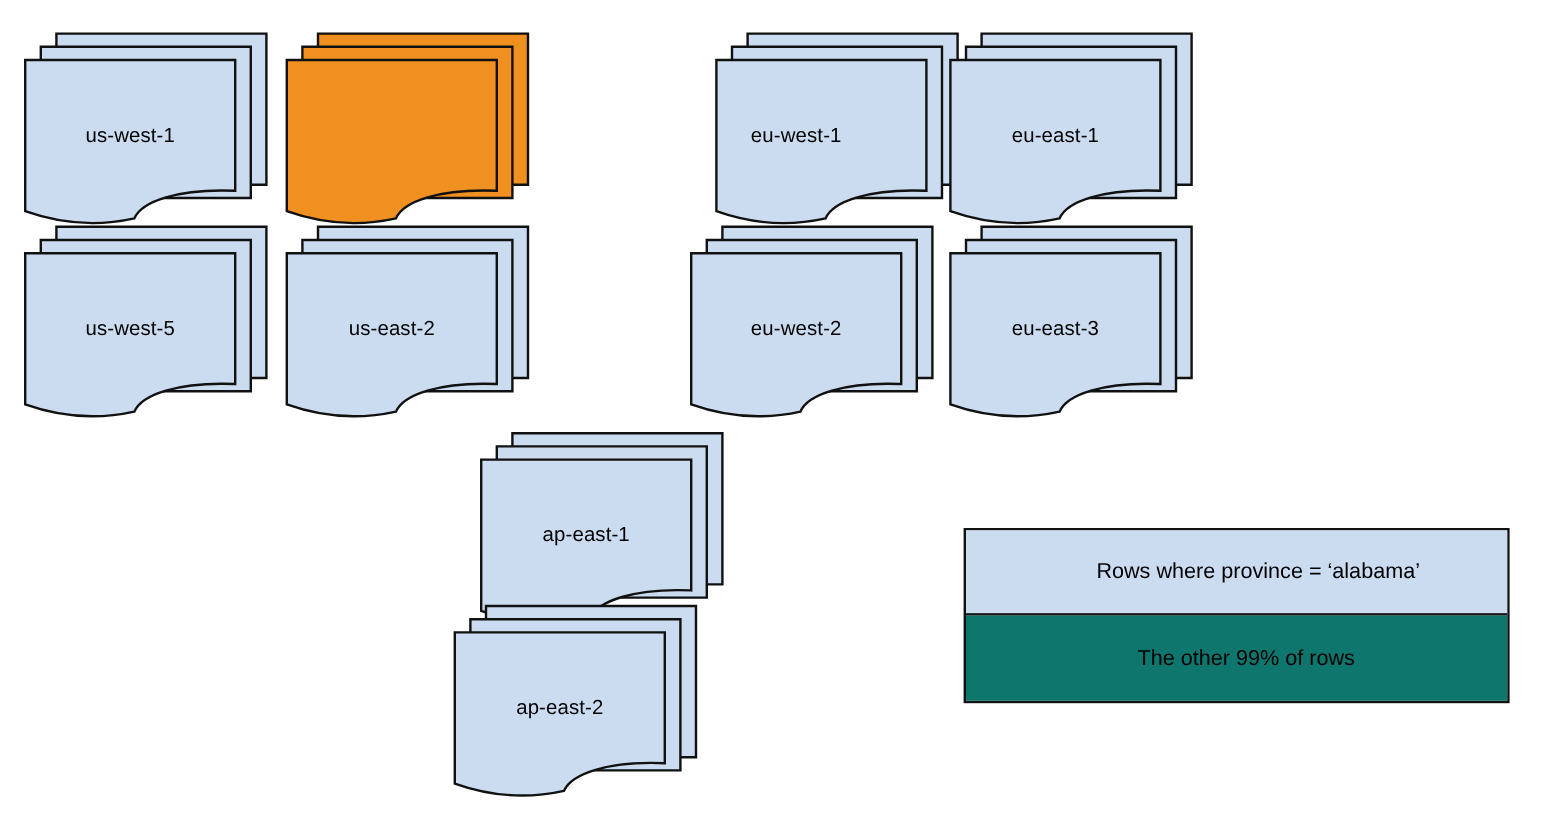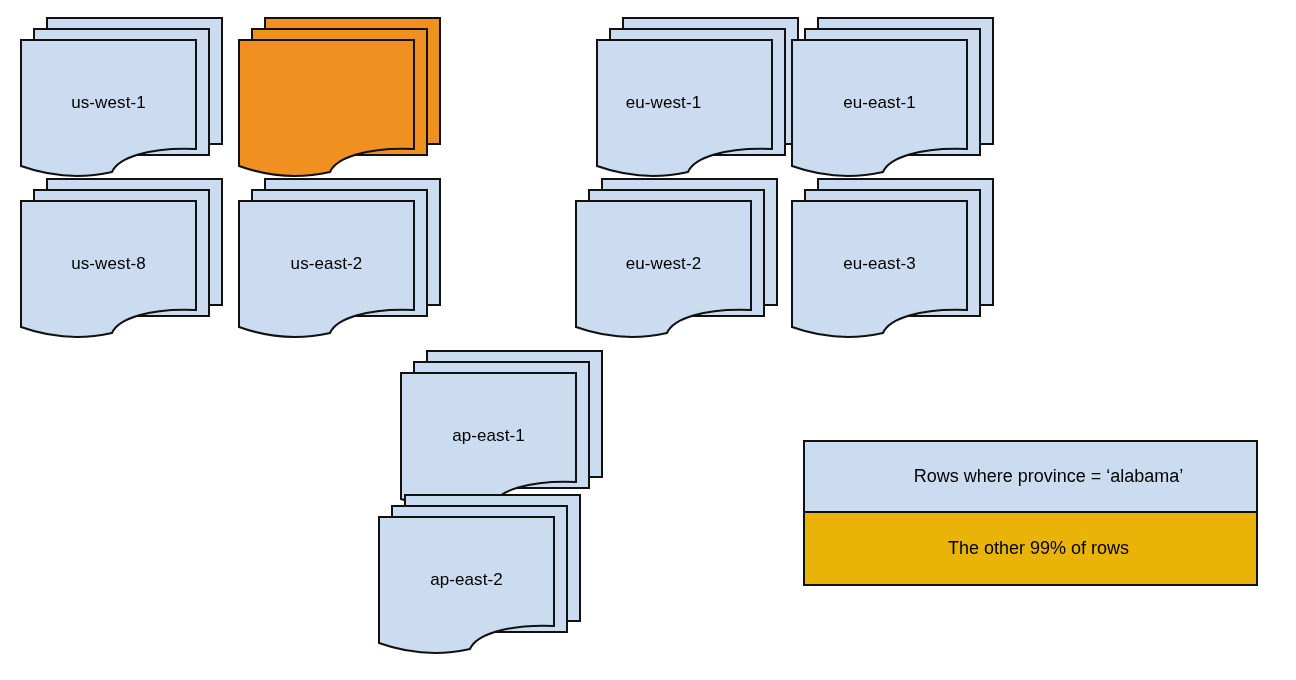--- a/index.html
+++ b/index.html
@@ -10,21 +10,21 @@
   body {
     width: 1296px;
     height: 680px;
     position: relative;
     overflow: hidden;
     font-family: "Liberation Sans", sans-serif;
   }
   #canvas {
     position: absolute;
     left: 0;
-    top: 2px;
+    top: 12px;
     width: 1296px;
     height: 523px;
   }
   .stack {
     position: absolute;
   }
   .stack svg {
     display: block;
     overflow: visible;
   }
@@ -103,21 +103,21 @@
         <path d="M 0 0 L 175 0 L 175 109 C 127 107 97 118 91 132 C 59.50000000000001 139 28 136 0 126 Z" transform="translate(1,23)" fill="#cbdcf0" stroke="#111111" stroke-width="2" stroke-linejoin="miter"></path>
       </svg>
       <div class="stack-label" style="transform: translate(1px, 23px);">eu-east-1</div>
     </div>
     <div class="stack" style="left: 20px; top: 176px;">
       <svg width="205" height="166" viewBox="0 0 205 166">
         <path d="M 0 0 L 175 0 L 175 126 L 0 126 Z" transform="translate(27,1)" fill="#cbdcf0" stroke="#111111" stroke-width="2" stroke-linejoin="miter"></path>
         <path d="M 0 0 L 175 0 L 175 126 L 0 126 Z" transform="translate(14,12)" fill="#cbdcf0" stroke="#111111" stroke-width="2" stroke-linejoin="miter"></path>
         <path d="M 0 0 L 175 0 L 175 109 C 127 107 97 118 91 132 C 59.50000000000001 139 28 136 0 126 Z" transform="translate(1,23)" fill="#cbdcf0" stroke="#111111" stroke-width="2" stroke-linejoin="miter"></path>
       </svg>
-      <div class="stack-label" style="transform: translate(1px, 23px);">us-west-8</div>
+      <div class="stack-label" style="transform: translate(1px, 23px);">us-west-5</div>
     </div>
     <div class="stack" style="left: 238px; top: 176px;">
       <svg width="205" height="166" viewBox="0 0 205 166">
         <path d="M 0 0 L 175 0 L 175 126 L 0 126 Z" transform="translate(27,1)" fill="#cbdcf0" stroke="#111111" stroke-width="2" stroke-linejoin="miter"></path>
         <path d="M 0 0 L 175 0 L 175 126 L 0 126 Z" transform="translate(14,12)" fill="#cbdcf0" stroke="#111111" stroke-width="2" stroke-linejoin="miter"></path>
         <path d="M 0 0 L 175 0 L 175 109 C 127 107 97 118 91 132 C 59.50000000000001 139 28 136 0 126 Z" transform="translate(1,23)" fill="#cbdcf0" stroke="#111111" stroke-width="2" stroke-linejoin="miter"></path>
       </svg>
       <div class="stack-label" style="transform: translate(1px, 23px);">us-east-2</div>
     </div>
     <div class="stack" style="left: 575px; top: 176px; text-align: right;">
@@ -151,16 +151,16 @@
         <path d="M 0 0 L 175 0 L 175 109 C 127 107 97 118 91 132 C 59.50000000000001 139 28 136 0 126 Z" transform="translate(1,23)" fill="#cbdcf0" stroke="#111111" stroke-width="2" stroke-linejoin="miter"></path>
       </svg>
       <div class="stack-label" style="transform: translate(1px, 23px);">ap-east-2</div>
     </div>
   </div>
 
 <div class="legend">
   <div class="legend-row top" style="background: rgb(203, 220, 240); padding-left: 36px;">
     <span>Rows where province = ‘alabama’</span>
   </div>
-  <div class="legend-row bottom" style="background: #eab308; padding-left: 16px;">
+  <div class="legend-row bottom" style="background: #0f766e; padding-left: 16px;">
     <span>The other 99% of rows</span>
   </div>
 </div>
 
 </body></html>

